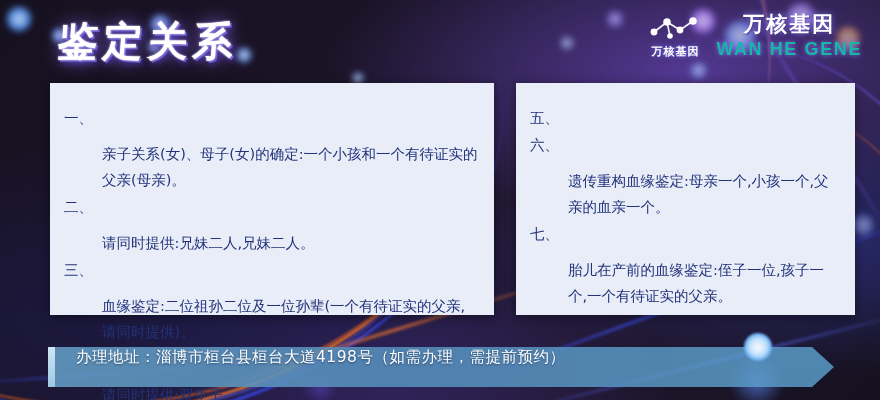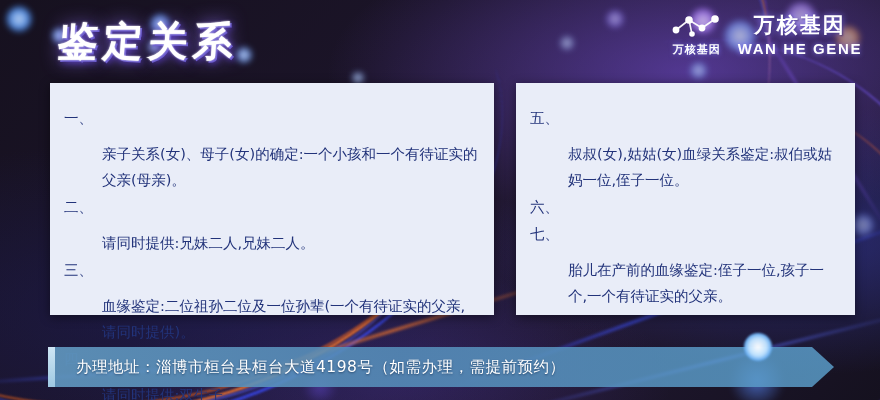--- a/index.html
+++ b/index.html
@@ -80,21 +80,21 @@
     font-family:"DejaVu Sans","Liberation Sans",sans-serif;
   }
   .logo-text { display:flex; flex-direction:column; align-items:center; gap:1px; }
   .logo-cn {
     font-size:21px; font-weight:bold; color:#fff;
     letter-spacing:2px;
     text-shadow:0 0 6px rgba(140,130,255,.95), 1px 1px 2px rgba(40,20,80,.8);
     font-family:"DejaVu Sans","Liberation Sans",sans-serif;
   }
   .logo-en {
-    font-size:15px; font-weight:bold; color:#ffffff;
+    font-size:18px; font-weight:bold; color:#14b8a6;
     letter-spacing:1.6px;
     text-shadow:0 0 5px rgba(140,130,255,.9);
   }
 
   
   .panels {
     position:absolute; left:50px; top:83px;
     width:805px; height:232px;
     display:flex; gap:22px;
     z-index:5;
@@ -128,21 +128,21 @@
     left:48px; top:347px;
     width:786px; height:40px;
     z-index:6;
     display:flex; align-items:center;
   }
   .addr-body {
     position:relative;
     width:100%; height:100%;
     background:linear-gradient(90deg, rgba(96,150,190,.92) 0%, rgba(86,142,186,.88) 45%, rgba(92,160,205,.82) 100%);
     clip-path:polygon(0 0, calc(100% - 22px) 0, 100% 50%, calc(100% - 22px) 100%, 0 100%);
-    display:flex; align-items:center;
+    display:flex; 
   }
   .addr-edge {
     position:absolute; left:0; top:0;
     width:7px; height:100%;
     background:linear-gradient(180deg,#cfe6f5,#9ec8e2);
   }
   .addr-text {
     margin-left:28px;
     color:#ffffff;
     font-size:15.5px;
@@ -241,24 +241,24 @@
       </div>
       <div class="item">
         <span class="item-num">四、</span>
         <span class="item-text">请同时提供:双生子。</span>
       </div>
     </div>
 
     <div class="panel right">
       <div class="item">
         <span class="item-num">五、</span>
-        <span class="item-text">叔叔(女),姑姑(女)血绿关系鉴定:叔伯或姑妈一位,侄子一位。</span>
       </div>
       <div class="item">
         <span class="item-num">六、</span>
+        <span class="item-text">遗传重构血缘鉴定:母亲一个,小孩一个,父亲的血亲一个。</span>
       </div>
       <div class="item">
         <span class="item-num">七、</span>
         <span class="item-text">胎儿在产前的血缘鉴定:侄子一位,孩子一个,一个有待证实的父亲。</span>
       </div>
     </div>
 
   </div>
 
   <div class="addr-bar">

